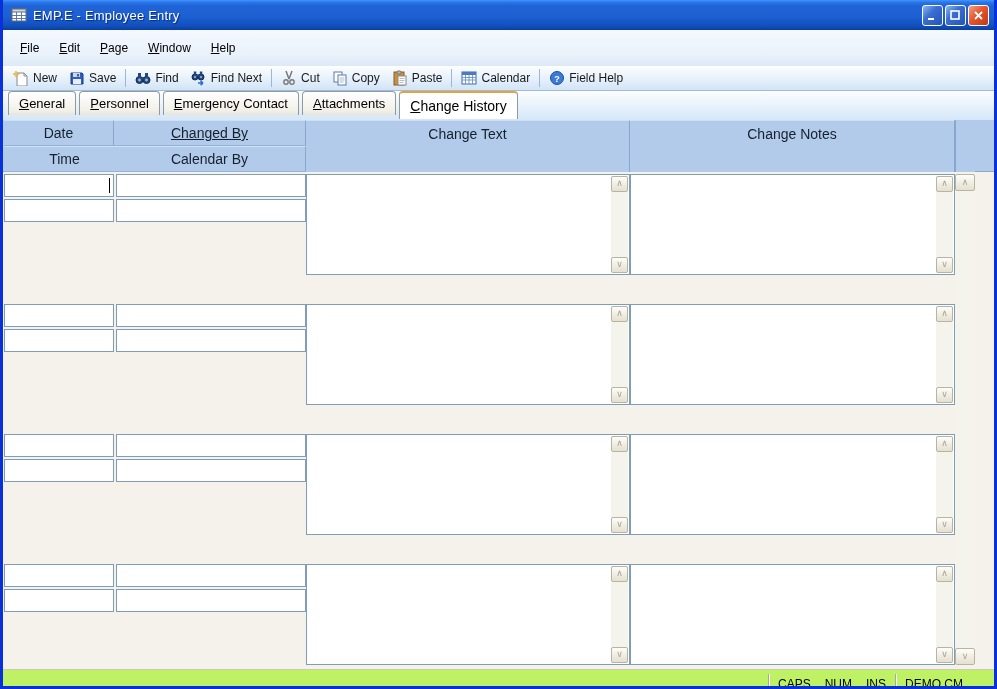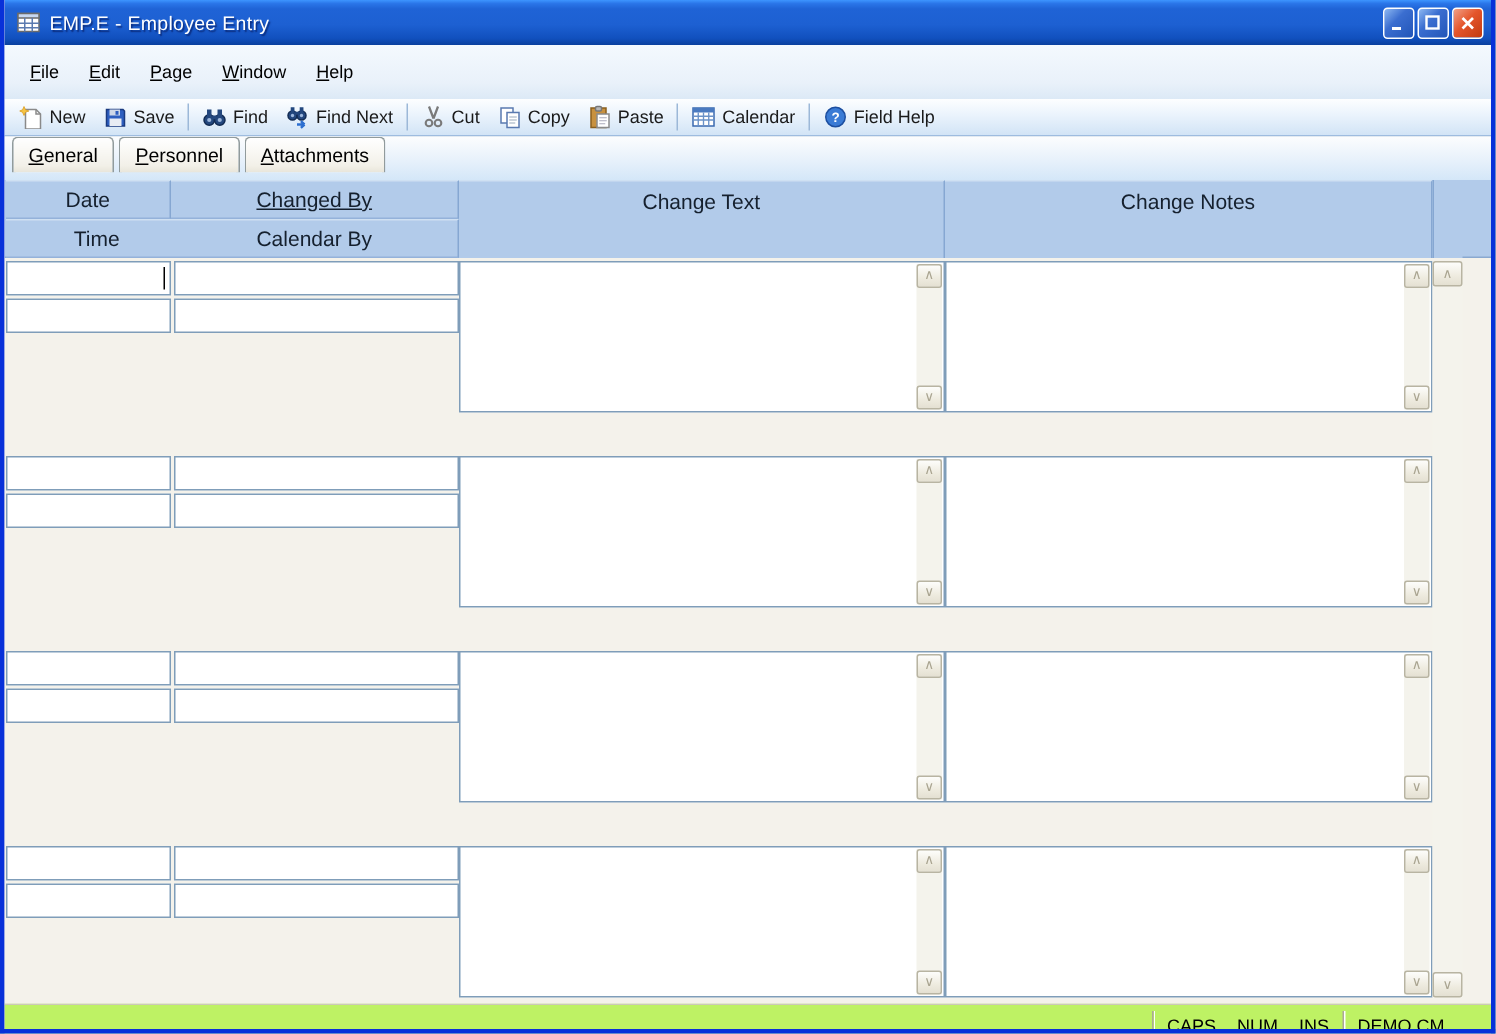--- a/index.html
+++ b/index.html
@@ -257,21 +257,27 @@
   </div>
 
   <div class="tabstrip">
     <span class="tab">
         <span><span></span><span class="u">G</span><span>eneral</span></span>
       </span>
     <span class="tab">
         <span><span></span><span class="u">P</span><span>ersonnel</span></span>
       </span>
     <span class="tab">
+        <span><span></span><span class="u">E</span><span>mergency Contact</span></span>
+      </span>
+    <span class="tab">
         <span><span></span><span class="u">A</span><span>ttachments</span></span>
+      </span>
+    <span class="tab active">
+        <span><span></span><span class="u">C</span><span>hange History</span></span>
       </span>
   </div>
 
   <div class="grid-header">
     <span class="gh-cell gh-sub" style="left:1px; top:0; width:110px;">Date</span>
     <span class="gh-cell gh-sub" style="left:1px; top:26px; width:122px;">Time</span>
     <span class="gh-cell gh-sub" style="left:111px; top:0; width:192px;text-decoration:underline;">Changed By</span>
     <span class="gh-cell gh-sub" style="left:111px; top:26px; width:192px;">Calendar By</span>
     <span class="gh-cell gh-span" style="left:627px; top:0; width:325px;">Change Notes</span>
     <span class="gh-cell gh-span" style="left:303px; top:0; width:324px;">Change Text</span>

